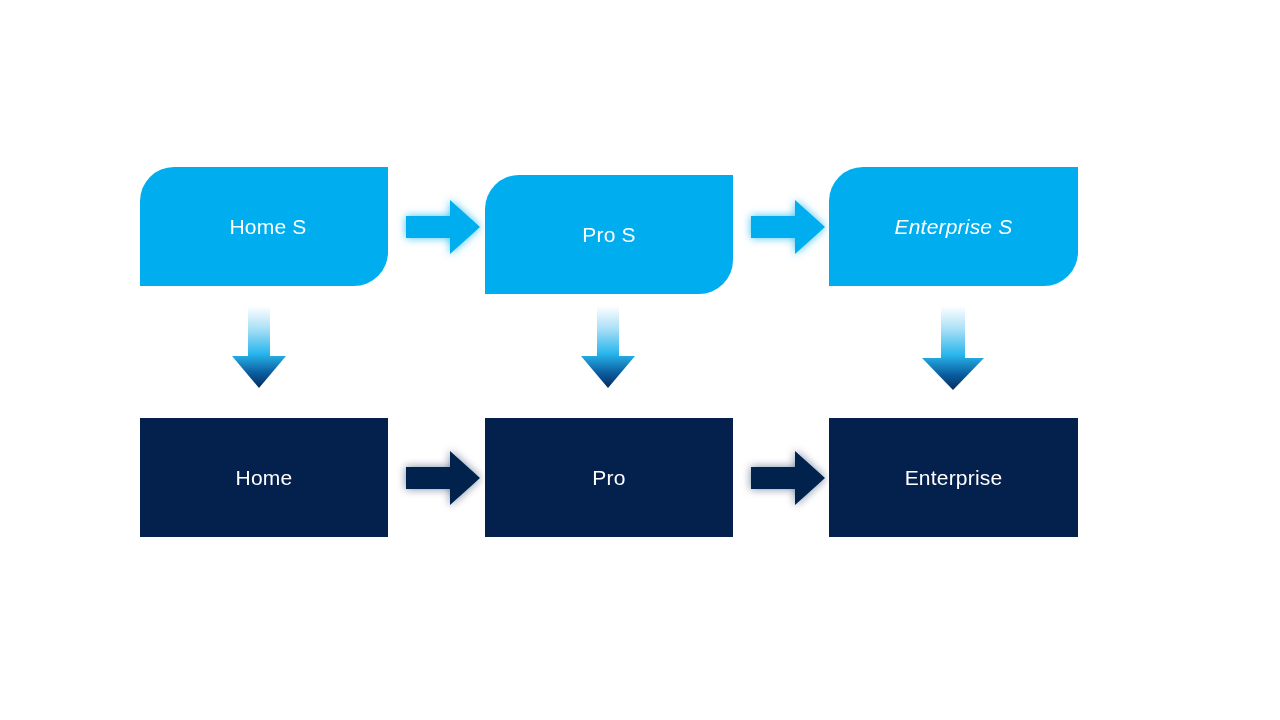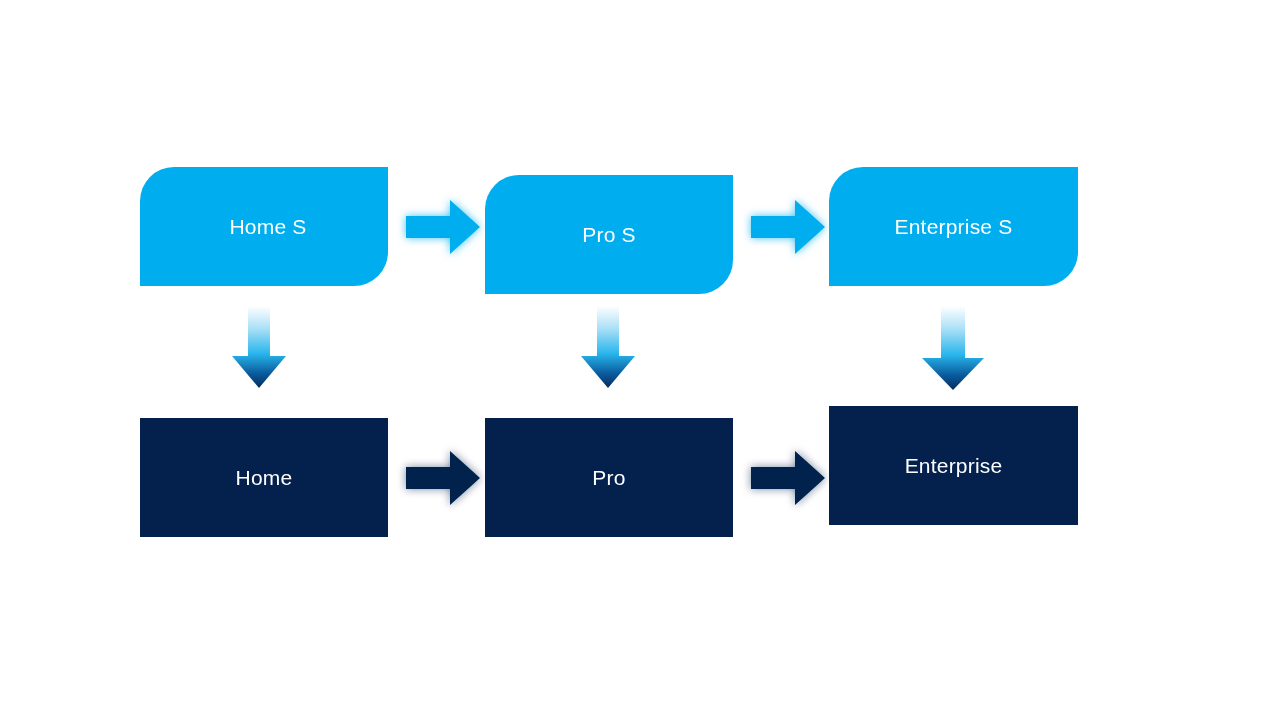--- a/index.html
+++ b/index.html
@@ -82,21 +82,21 @@
 <div id="canvas">
 
   <div class="node service" style="left:140px; top:167px; width:248px; height:119px;padding-left:8px;">
     <span class="node-label">Home S</span>
   </div>
 
   <div class="node service" style="left:485px; top:167px; width:248px; height:119px;margin-top:8px;">
     <span class="node-label">Pro S</span>
   </div>
 
-  <div class="node service" style="left:829px; top:167px; width:249px; height:119px;">
+  <div class="node service" style="left:829px; top:167px; width:249px; height:119px;font-style:italic;">
     <span class="node-label">Enterprise S</span>
   </div>
 
   <div class="arrow-right" style="left:406px; top:198px;">
     <svg viewBox="0 0 74 58" xmlns="http://www.w3.org/2000/svg">
       <defs>
         <filter id="glowCyan" x="-60%" y="-60%" width="220%" height="220%">
           <feGaussianBlur in="SourceAlpha" stdDeviation="4" result="b"></feGaussianBlur>
           <feFlood flood-color="#00AEEF" flood-opacity="0.75" result="c"></feFlood>
           <feComposite in="c" in2="b" operator="in" result="g"></feComposite>
@@ -173,21 +173,21 @@
   </div>
 
   <div class="node product" style="left:485px; top:418px; width:248px; height:119px;">
     <span class="node-label">Pro</span>
   </div>
 
   <div class="node product" style="left:140px; top:418px; width:248px; height:119px;">
     <span class="node-label">Home</span>
   </div>
 
-  <div class="node product" style="left:829px; top:406px; width:249px; height:119px;">
+  <div class="node product" style="left:829px; top:418px; width:249px; height:119px;">
     <span class="node-label">Enterprise</span>
   </div>
 
   <div class="arrow-right" style="left:406px; top:449px;">
     <svg viewBox="0 0 74 58" xmlns="http://www.w3.org/2000/svg">
       <defs>
         <filter id="glowNavy" x="-60%" y="-60%" width="220%" height="220%">
           <feGaussianBlur in="SourceAlpha" stdDeviation="4" result="b"></feGaussianBlur>
           <feFlood flood-color="#04214E" flood-opacity="0.55" result="c"></feFlood>
           <feComposite in="c" in2="b" operator="in" result="g"></feComposite>

